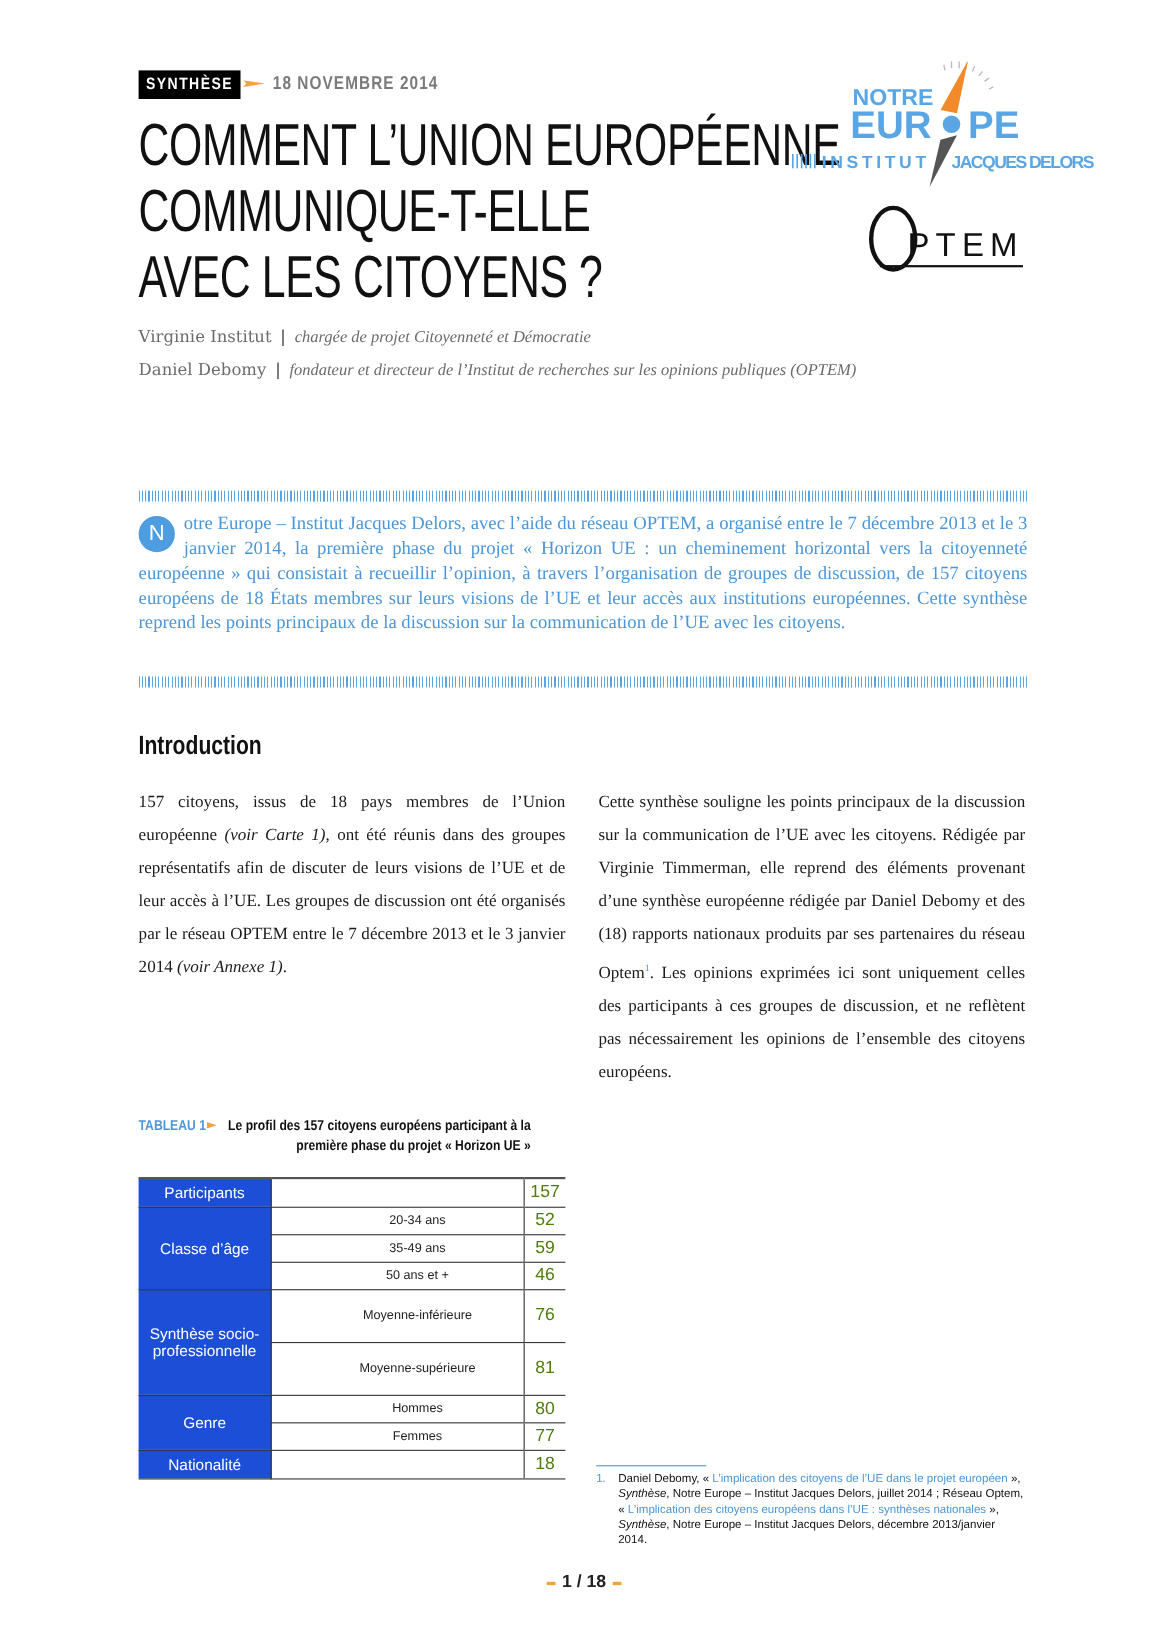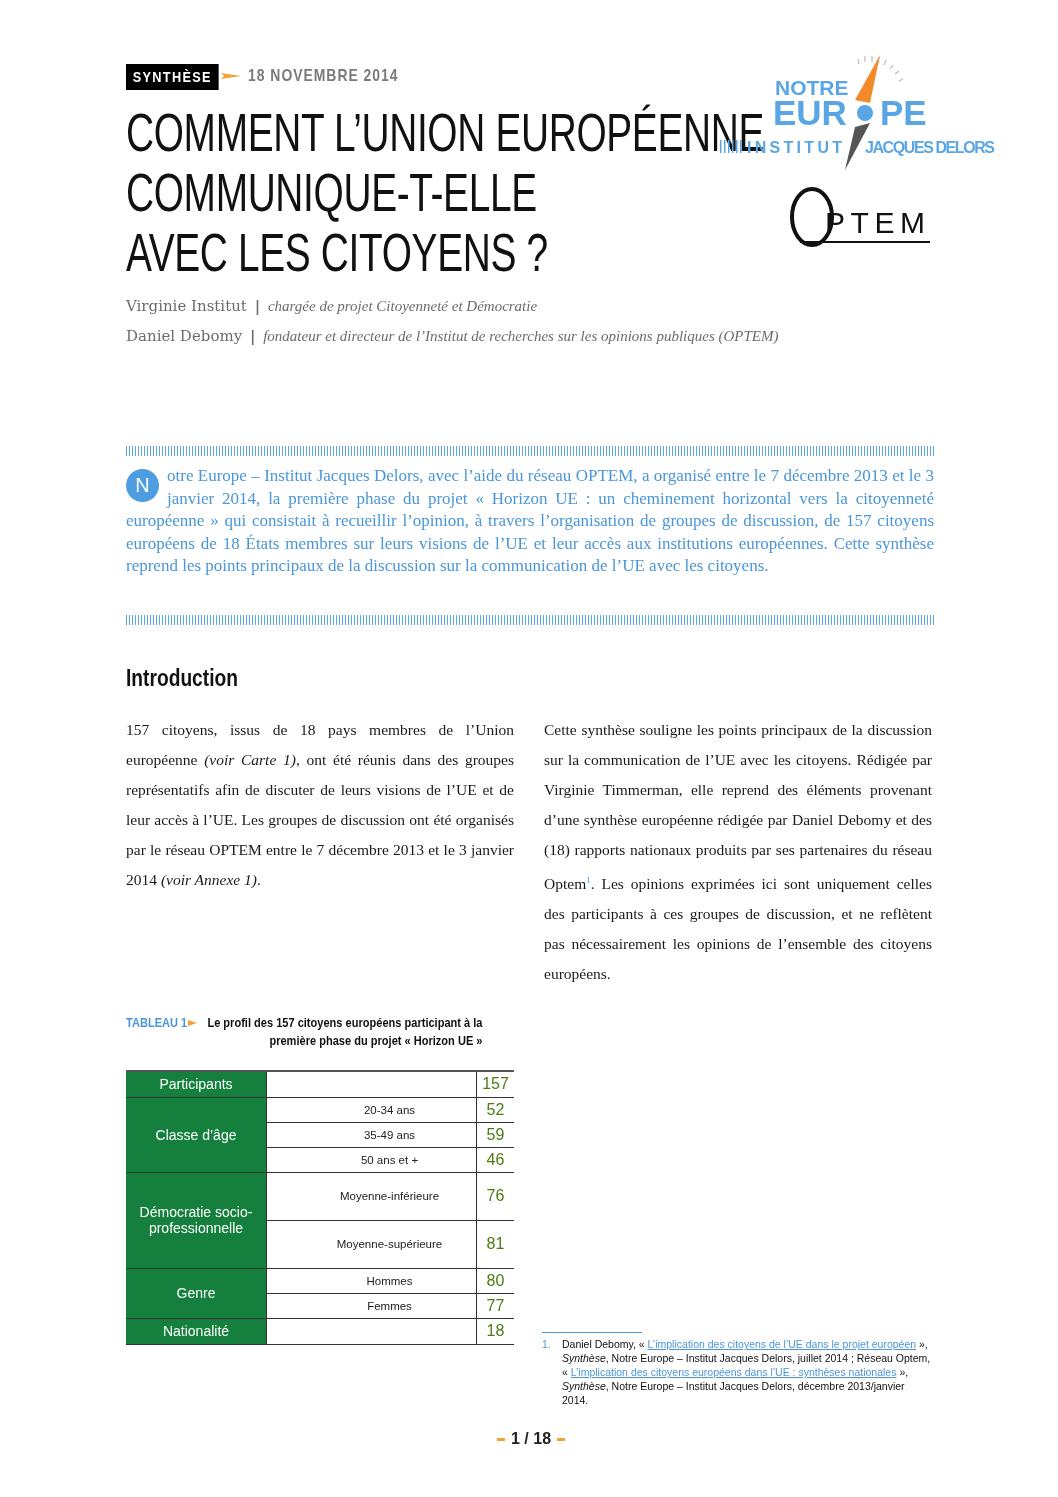--- a/index.html
+++ b/index.html
@@ -48,32 +48,32 @@
 
   
   .tcap { left: 126px; top: 1014px; font-family: "Liberation Sans", sans-serif; font-size: 13px; line-height: 18px; text-align: right; }
   .tcap .lbl { color: #4a96d8; font-weight: bold; transform: scaleX(0.85); display: inline-block; transform-origin: left; }
   .tcap .txt { font-weight: bold; color: #111; position: absolute; left: 76px; top: 0; width: 330px; transform: scaleX(0.85); transform-origin: left; }
 
   table.tab { position: absolute; left: 126px; top: 1070px; width: 388px; border-collapse: collapse;
               font-family: "Liberation Sans", sans-serif; font-size: 12px; }
   table.tab td { border-bottom: 1px solid #333; padding: 0; text-align: center; }
   table.tab tr:first-child td { border-top: 2px solid #555; }
-  table.tab td.cat { background: #15803d; color: #fff; width: 140px; font-size: 14px; border-right: 1px solid #333;
+  table.tab td.cat { background: #1d4ed8; color: #fff; width: 120px; font-size: 14px; border-right: 1px solid #333;
                      border-bottom: 1px solid #333; }
   table.tab td.sub { color: #222; font-size: 11.5px; padding-left: 36px; }
   table.tab td.val { width: 37px; border-left: 1px solid #333; color: #4d7c0f; font-size: 16px; }
 
   
   .fn-rule { left: 542px; top: 1332px; width: 100px; height: 1px; background: #4a96d8; }
   .footnote { left: 542px; top: 1337px; width: 390px; font-family: "Liberation Sans", sans-serif; font-size: 10.5px;
               line-height: 14px; color: #111; }
   .footnote .num { color: #4a96d8; position: absolute; left: 0; }
   .footnote .body { position: absolute; left: 20px; width: 370px; }
-  .footnote .link { color: #4a96d8; text-decoration: underline; }
+  .footnote .link { color: #4a96d8; }
   .footnote i { font-style: italic; }
 
   .pager { left: 497px; top: 1430px; font-family: "Liberation Sans", sans-serif; font-weight: bold;
            font-size: 16px; color: #222; display: flex; align-items: center; gap: 6px; }
   .pager .dash { width: 8px; height: 3px; background: #f3a23a; display: inline-block; }
 </style>
 </head>
 <body>
 
 <div class="abs badge">SYNTHÈSE</div>
@@ -173,21 +173,21 @@
   </tr>
   <tr style="height:25px">
     <td class="sub">35-49 ans</td>
     <td class="val">59</td>
   </tr>
   <tr style="height:25px">
     <td class="sub">50 ans et +</td>
     <td class="val">46</td>
   </tr>
   <tr style="height:48px">
-    <td class="cat" rowspan="2">Démocratie socio-professionnelle</td>
+    <td class="cat" rowspan="2">Synthèse socio-professionnelle</td>
     <td class="sub">Moyenne-inférieure</td>
     <td class="val">76</td>
   </tr>
   <tr style="height:48px">
     <td class="sub">Moyenne-supérieure</td>
     <td class="val">81</td>
   </tr>
   <tr style="height:25px">
     <td class="cat" rowspan="2">Genre</td>
     <td class="sub">Hommes</td>

